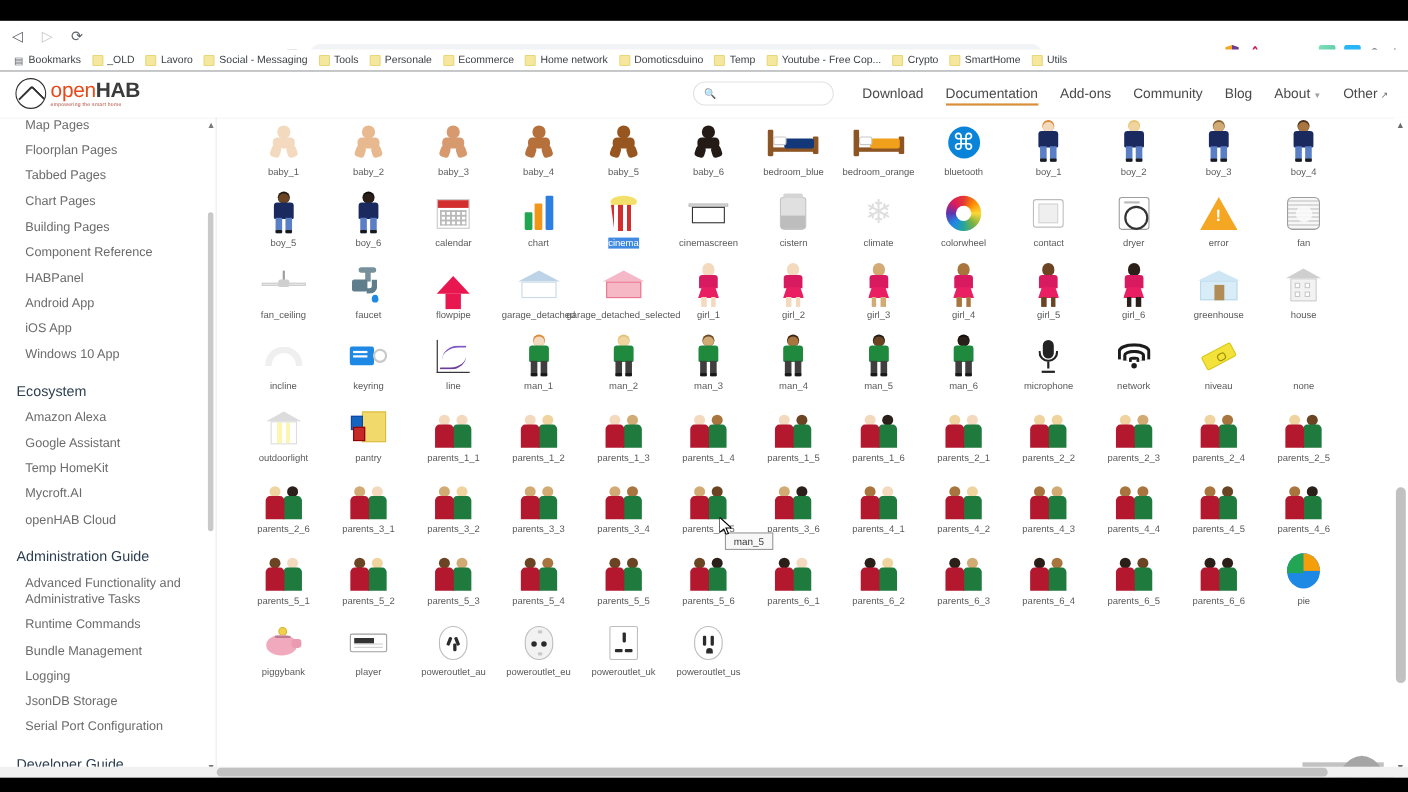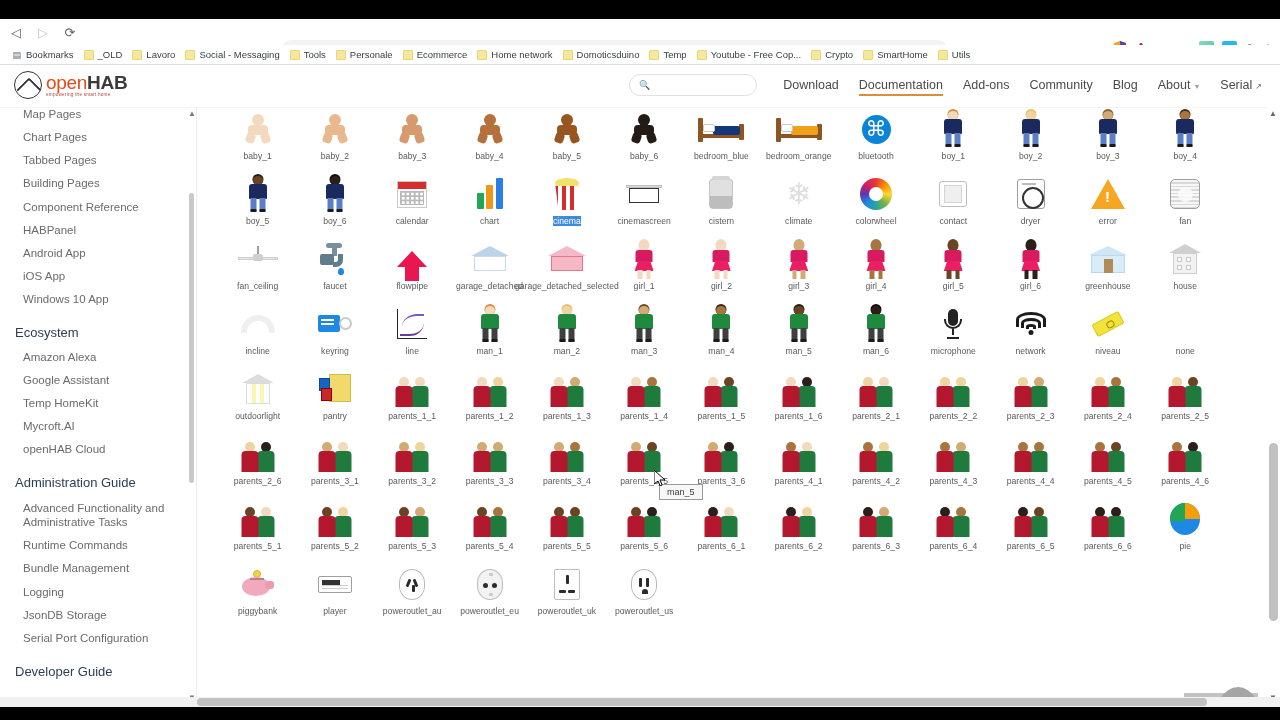--- a/index.html
+++ b/index.html
@@ -391,28 +391,29 @@
     <div id="nav">
       <div id="search-box">
         <span id="search-ico">🔍</span>
       </div>
     <div class="navlink"><span>Download</span></div>
         <div class="navlink active"><span>Documentation</span></div>
         <div class="navlink"><span>Add-ons</span></div>
         <div class="navlink"><span>Community</span></div>
         <div class="navlink"><span>Blog</span></div>
         <div class="navlink"><span>About</span><span class="caret">▼</span></div>
-        <div class="navlink"><span>Serial</span><span class="extlink">↗</span></div>
+        <div class="navlink"><span>Other</span><span class="extlink">↗</span></div>
       </div>
   </div>
 
   <div id="sidebar">
       <div class="side-item">Map Pages</div>
+      <div class="side-item">Floorplan Pages</div>
+      <div class="side-item">Tabbed Pages</div>
       <div class="side-item">Chart Pages</div>
-      <div class="side-item">Tabbed Pages</div>
       <div class="side-item">Building Pages</div>
       <div class="side-item">Component Reference</div>
       <div class="side-item">HABPanel</div>
       <div class="side-item">Android App</div>
       <div class="side-item">iOS App</div>
       <div class="side-item">Windows 10 App</div>
       <div class="side-head">Ecosystem</div>
       <div class="side-item">Amazon Alexa</div>
       <div class="side-item">Google Assistant</div>
       <div class="side-item">Temp HomeKit</div>

